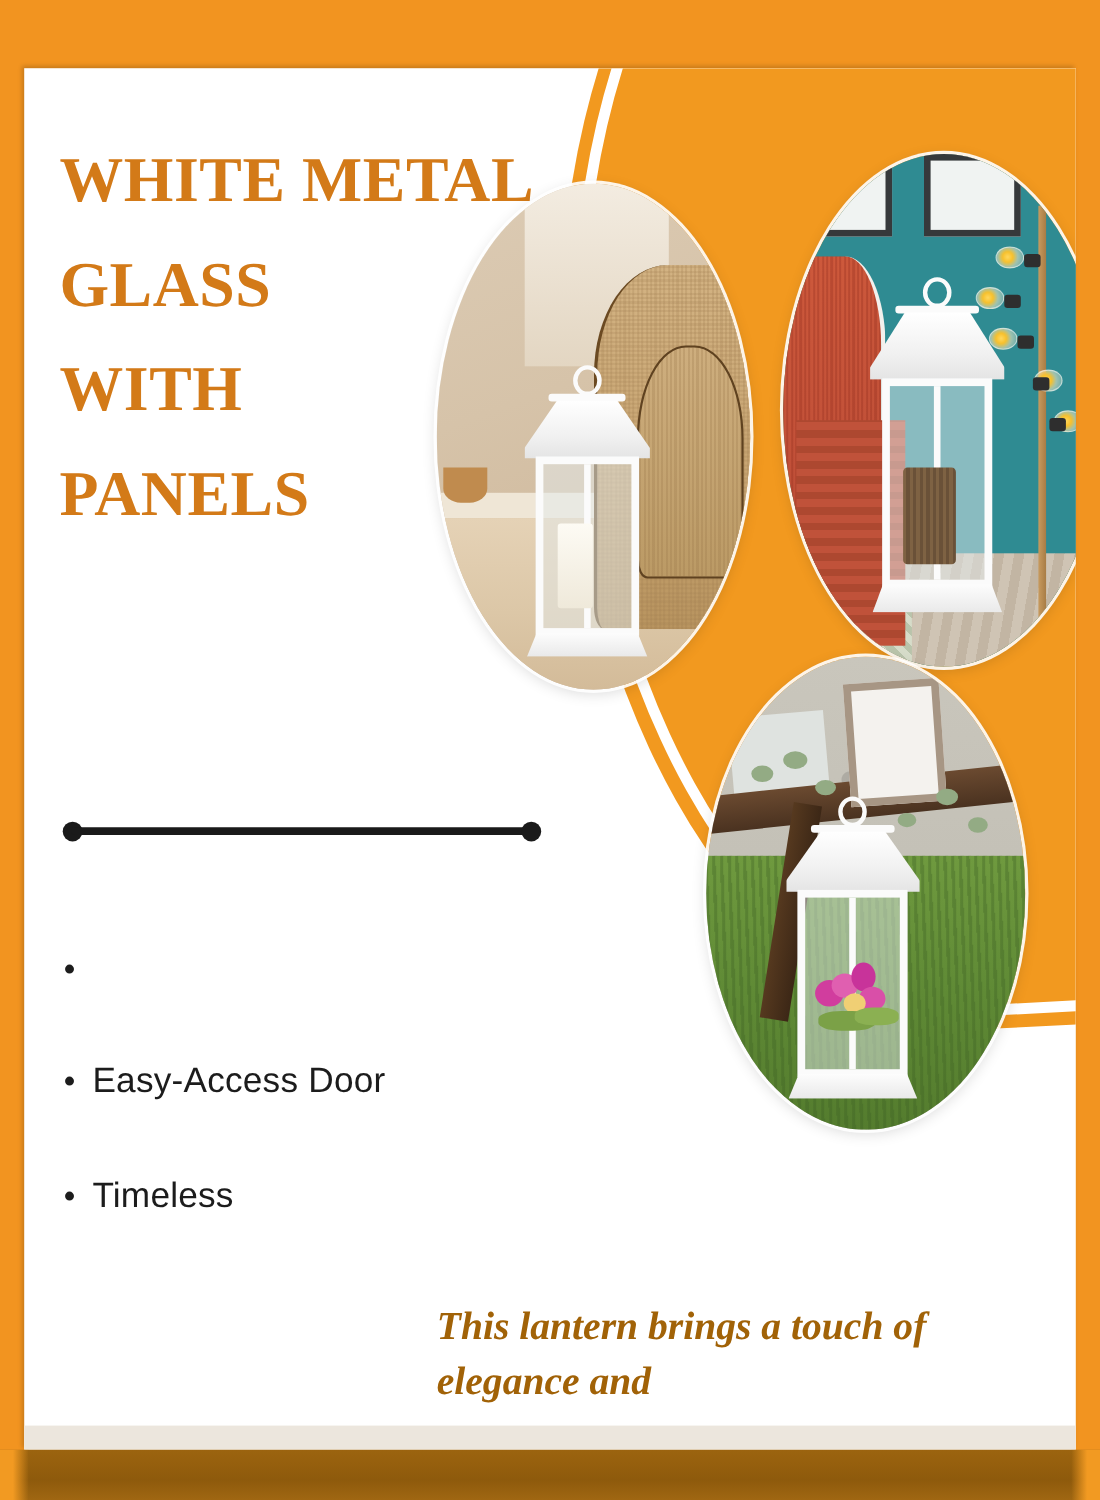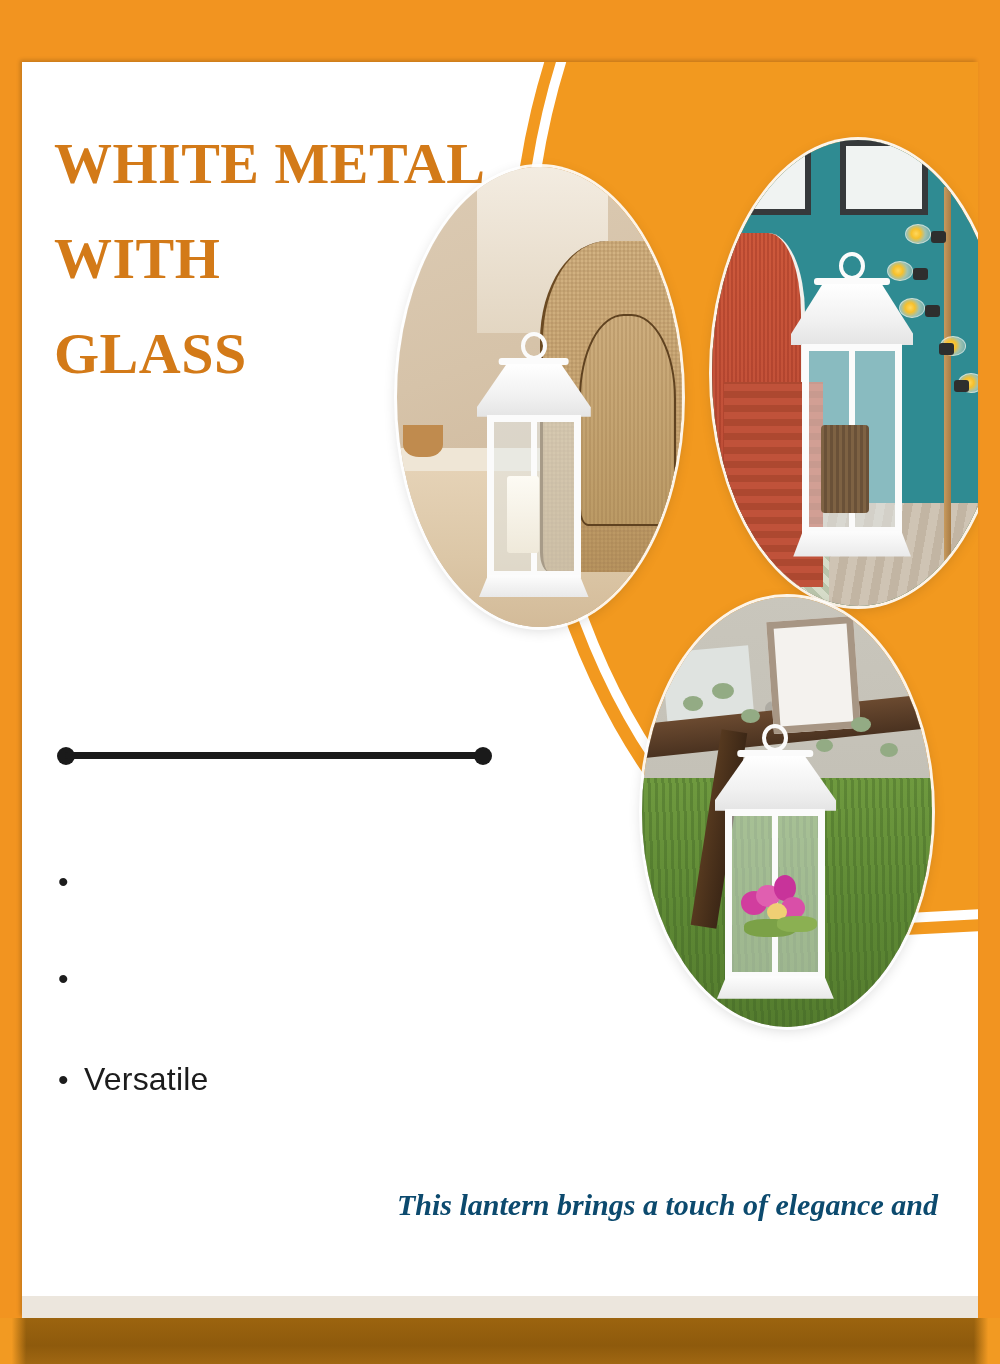--- a/index.html
+++ b/index.html
@@ -125,22 +125,22 @@
     width:26px; flex:0 0 26px;
     font-size:30px; line-height:1; color:#1c1c1c;
   }
   .feature-text { letter-spacing:.2px; }
 
   
   .tagline {
     position:absolute; left:375px; top:1118px; width:560px; z-index:4;
     font-family:"Liberation Serif", serif;
     font-weight:700; font-style:italic;
-    font-size:30px; line-height:50px;
-    color:#0c4a6e;
+    font-size:36px; line-height:50px;
+    color:#a16207;
   }
 
   
   .photo {
     position:absolute;
     border-radius:50%;
     overflow:hidden;
     z-index:5;
     box-shadow:0 0 0 3px rgba(255,255,255,.9), 0 3px 14px rgba(0,0,0,.16);
   }
@@ -326,40 +326,42 @@
         
         
         
         
         
       </div>
     </div>
 
     <div class="title-block">
       <div class="title-line">WHITE METAL</div>
+      <div class="title-line">GLASS</div>
       <div class="title-line">WITH</div>
-      <div class="title-line">GLASS</div>
+      <div class="title-line">PANELS</div>
     </div>
 
     <div class="divider">
       <div class="divider-dot left"></div>
       <div class="divider-line"></div>
       <div class="divider-dot right"></div>
     </div>
 
     <ul class="features">
       <li class="feature-item">
         <span class="feature-bullet">•</span>
       </li>
       <li class="feature-item">
         <span class="feature-bullet">•</span>
+        <span class="feature-text">Easy-Access Door</span>
       </li>
       <li class="feature-item">
         <span class="feature-bullet">•</span>
-        <span class="feature-text">Versatile</span>
+        <span class="feature-text">Timeless</span>
       </li>
     </ul>
 
     <div class="tagline">
       <div>This lantern brings a touch of elegance and</div>
     </div>
 
     <div class="photo" id="photo-living">
       <div class="photo-inner">
         <div class="lr-wall"></div>

